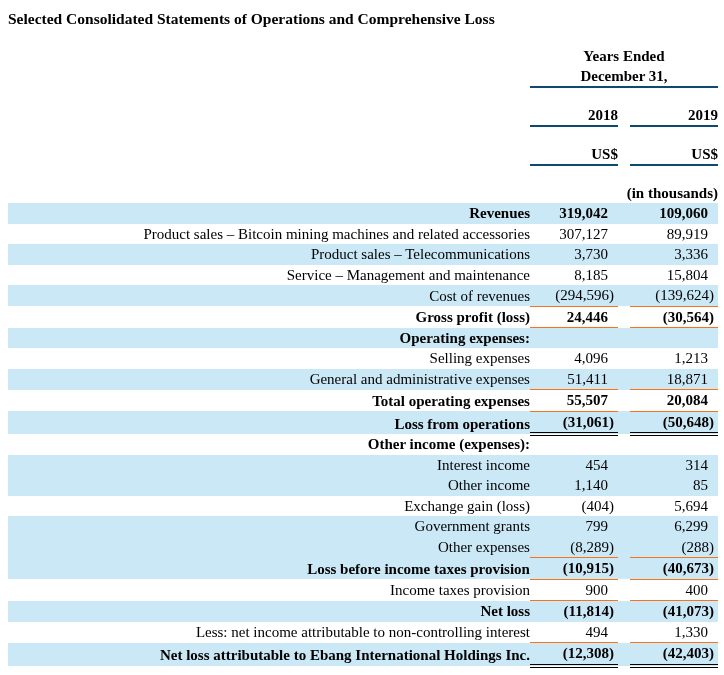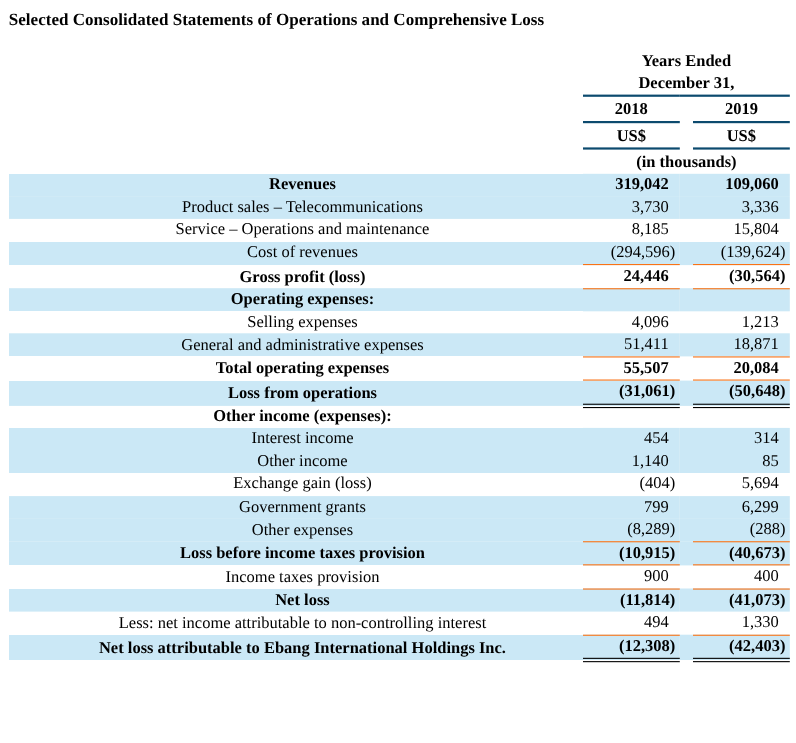--- a/index.html
+++ b/index.html
@@ -4,26 +4,26 @@
 <style>
   * { box-sizing: border-box; }
   html, body { margin: 0; padding: 0; background: #ffffff; }
   body { width: 724px; font-family: "Liberation Serif", "DejaVu Serif", serif; color: #000; }
   .page { padding: 6px 6px 14px 8px; }
   .title { font-size: 15.5px; font-weight: bold; margin: 4px 0 18px 0; }
   table.statement { width: 100%; border-collapse: collapse; table-layout: fixed; font-size: 15px; }
   .c-val { width: 88px; }
   .c-gap { width: 12px; }
   thead td { font-weight: bold; text-align: center; padding: 1px 0 1px; line-height: 18px; }
-  thead td.pt { padding-top: 3px; }
+  thead td.pt { padding-top: 18px; text-align: right; }
   .u { border-bottom: 2px solid #0c4a6e; }
   tbody td { padding: 2px 0 1px; line-height: 17.5px; vertical-align: bottom; }
   tr.shade td { background: var(--hl, #cbe8f6); }
   tr.bold td { font-weight: bold; }
-  td.label { text-align: center; padding-left: 12px; white-space: nowrap; overflow: hidden; }
+  td.label { text-align: right; padding-left: 12px; white-space: nowrap; overflow: hidden; }
   td.val { text-align: right; padding-right: 10px; white-space: nowrap; }
   td.val.neg { padding-right: 4px; }
   td.val.rule-s { border-bottom: 1px solid #f97316; }
   td.val.rule-d { border-bottom: 4px double #000; }
 </style>
 </head>
 <body>
 
 <div class="page">
   <div class="title">Selected Consolidated Statements of Operations and Comprehensive Loss</div>
@@ -61,28 +61,34 @@
         <td colspan="3" class="pt">(in thousands)</td>
       </tr>
     </thead>
     <tbody>
         <tr class="shade bold">
           <td class="label">Revenues</td>
           <td class="val">319,042</td>
           <td></td>
           <td class="val">109,060</td>
         </tr>
+        <tr>
+          <td class="label">Product sales – Bitcoin mining machines and related accessories</td>
+          <td class="val">307,127</td>
+          <td></td>
+          <td class="val">89,919</td>
+        </tr>
         <tr class="shade">
           <td class="label">Product sales – Telecommunications</td>
           <td class="val">3,730</td>
           <td></td>
           <td class="val">3,336</td>
         </tr>
         <tr>
-          <td class="label">Service – Operations and maintenance</td>
+          <td class="label">Service – Management and maintenance</td>
           <td class="val">8,185</td>
           <td></td>
           <td class="val">15,804</td>
         </tr>
         <tr class="shade">
           <td class="label">Cost of revenues</td>
           <td class="val neg rule-s">(294,596)</td>
           <td></td>
           <td class="val neg rule-s">(139,624)</td>
         </tr>

